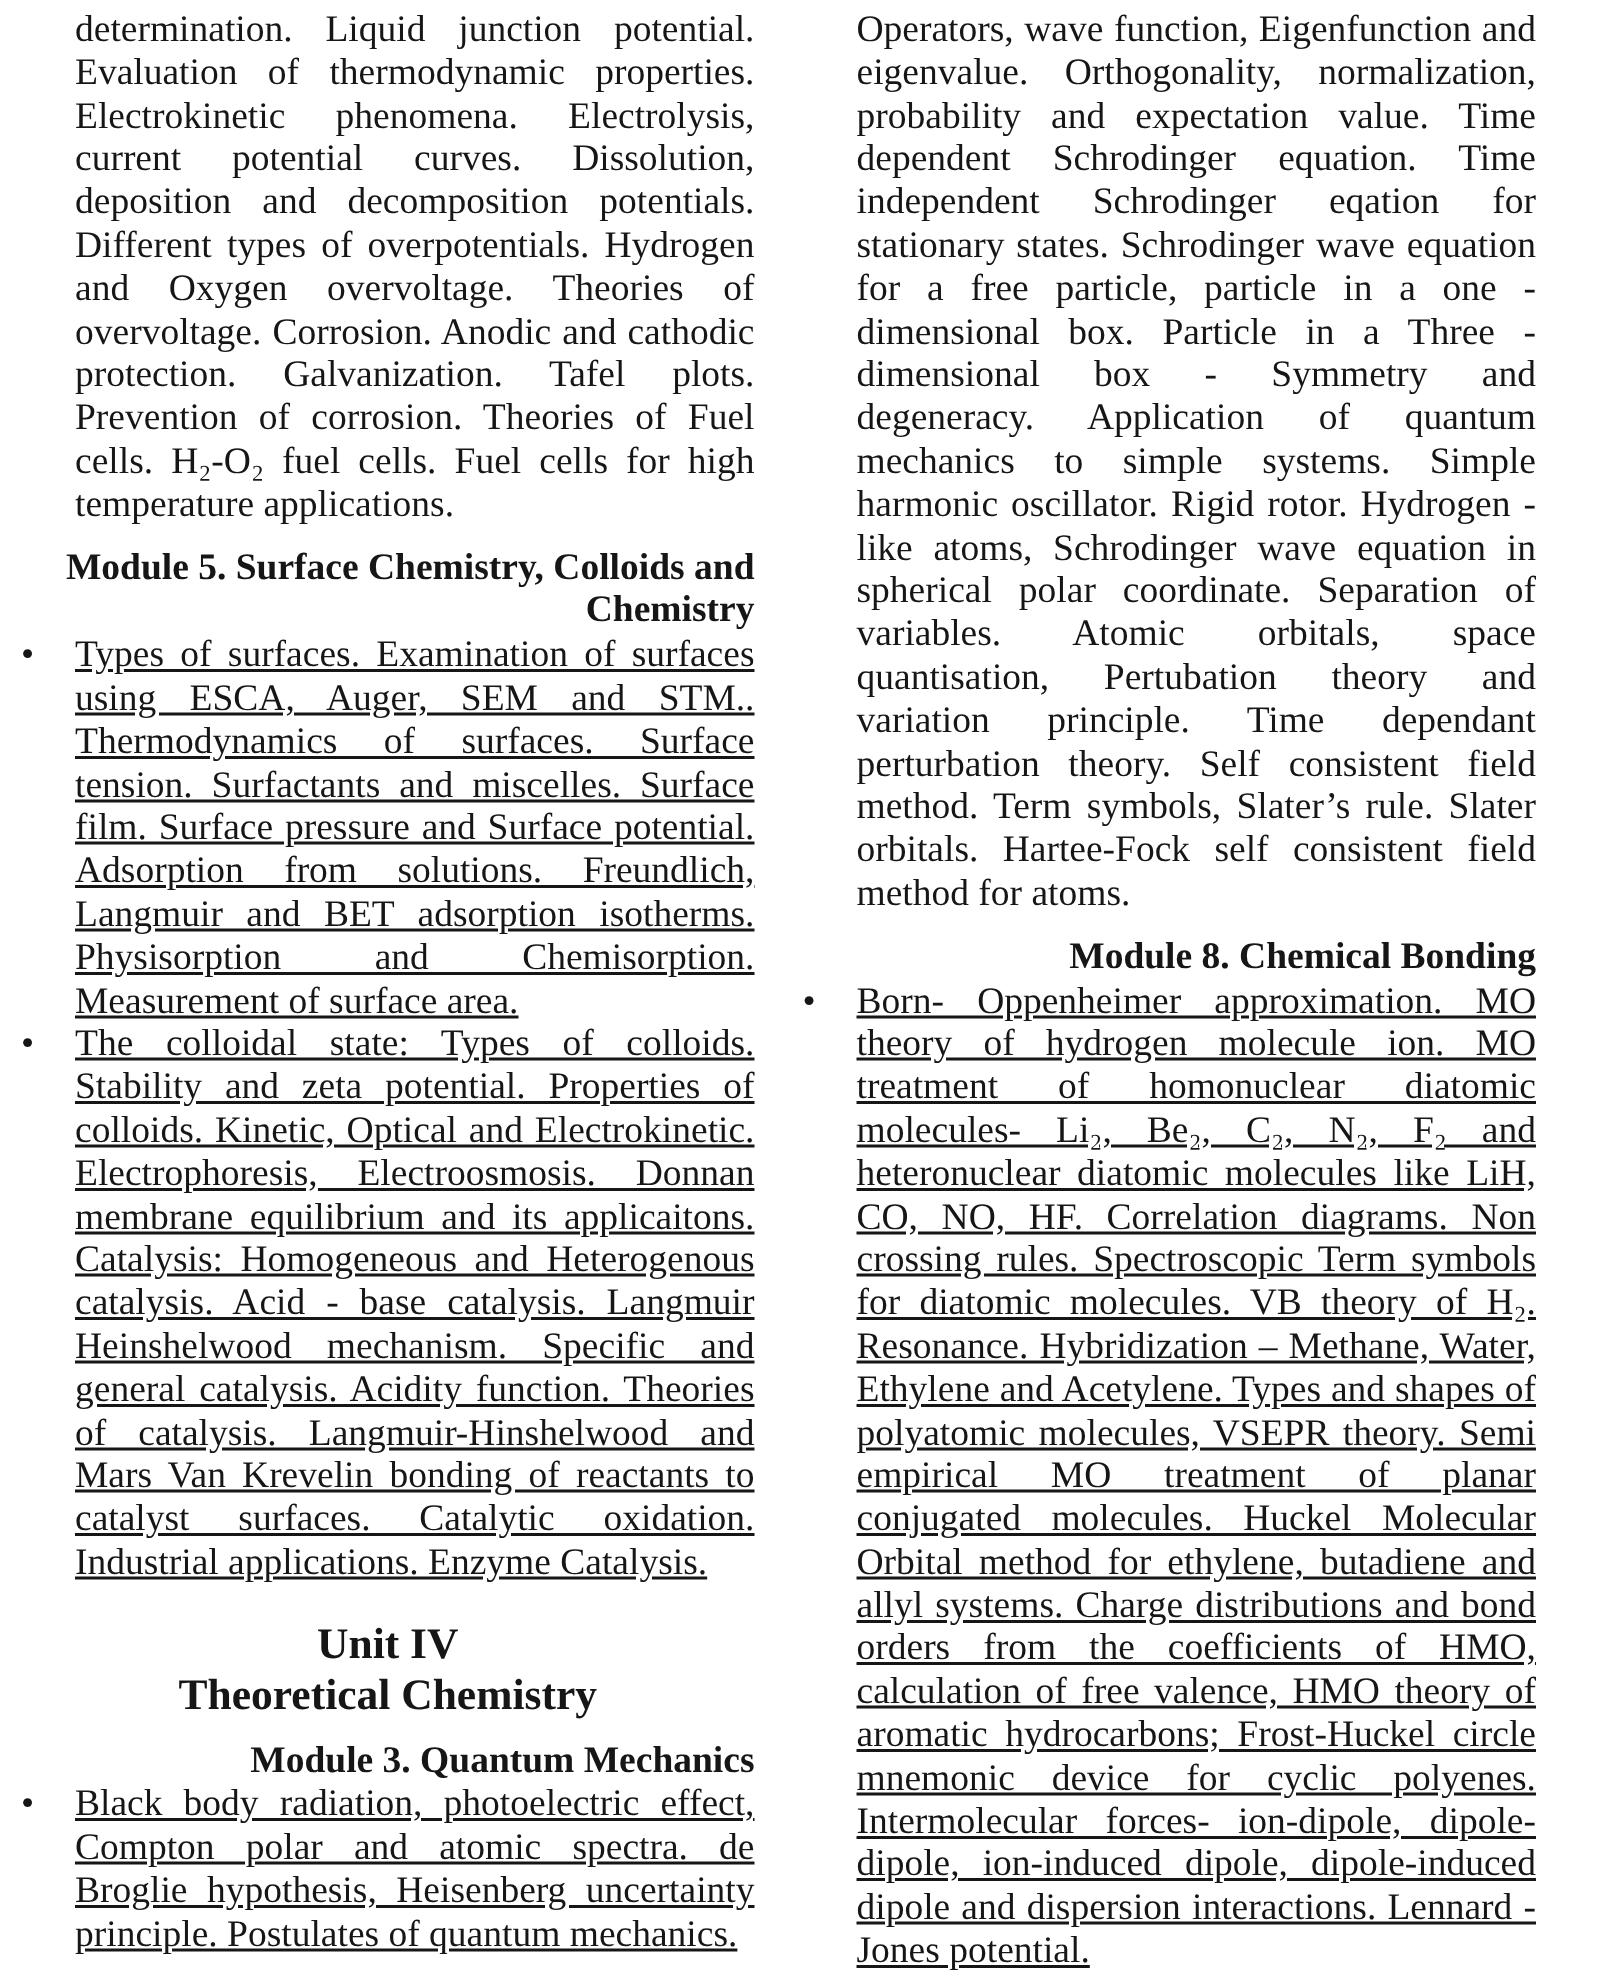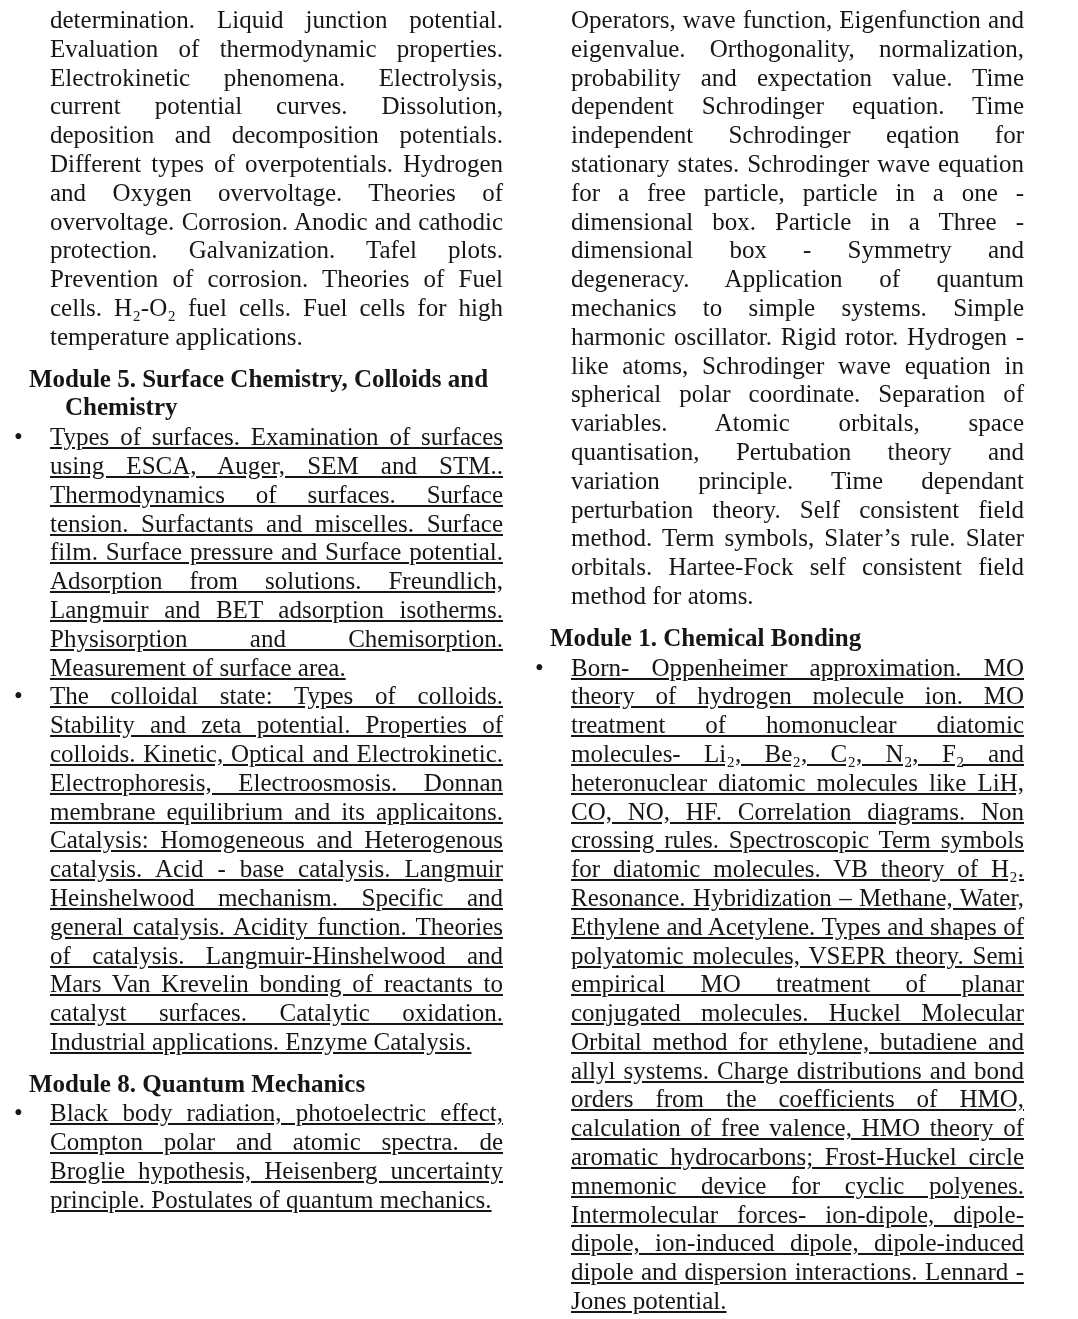--- a/index.html
+++ b/index.html
@@ -45,20 +45,21 @@
     margin: 0;
     text-decoration: underline;
   }
   h3.module-heading {
     font-size: 25px;
     line-height: 28.8px;
     font-weight: bold;
     margin: 13px 0 1px 15px;
     padding-left: 36px;
     text-indent: -36px;
+    text-align: right;
   }
   .unit-heading {
     text-align: center;
     font-weight: bold;
     font-size: 29px;
     line-height: 34px;
     margin: 22px 0 12px 0;
   }
 </style>
 </head>
@@ -75,35 +76,39 @@
     <div class="bullet-item">
       <span class="bullet-marker">•</span>
       <p class="bullet-text">Types of surfaces. Examination of surfaces using ESCA, Auger, SEM and STM.. Thermodynamics of surfaces. Surface tension. Surfactants and miscelles. Surface film. Surface pressure and Surface potential. Adsorption from solutions. Freundlich, Langmuir and BET adsorption isotherms. Physisorption and Chemisorption. Measurement of surface area.</p>
     </div>
 
     <div class="bullet-item">
       <span class="bullet-marker">•</span>
       <p class="bullet-text">The colloidal state: Types of colloids. Stability and zeta potential. Properties of colloids. Kinetic, Optical and Electrokinetic. Electrophoresis, Electroosmosis. Donnan membrane equilibrium and its applicaitons. Catalysis: Homogeneous and Heterogenous catalysis. Acid - base catalysis. Langmuir Heinshelwood mechanism. Specific and general catalysis. Acidity function. Theories of catalysis. Langmuir-Hinshelwood and Mars Van Krevelin bonding of reactants to catalyst surfaces. Catalytic oxidation. Industrial applications. Enzyme Catalysis.</p>
     </div>
 
+    <div class="unit-heading">
+      <div>Unit IV</div>
+      <div>Theoretical Chemistry</div>
+    </div>
 
-    <h3 class="module-heading">Module 8. Quantum Mechanics</h3>
+    <h3 class="module-heading">Module 3. Quantum Mechanics</h3>
 
     <div class="bullet-item">
       <span class="bullet-marker">•</span>
       <p class="bullet-text">Black body radiation, photoelectric effect, Compton polar and atomic spectra. de Broglie hypothesis, Heisenberg uncertainty principle. Postulates of quantum mechanics.</p>
     </div>
 
   </div>
 
   <div class="col">
 
     <p class="cont">Operators, wave function, Eigenfunction and eigenvalue. Orthogonality, normalization, probability and expectation value. Time dependent Schrodinger equation. Time independent Schrodinger eqation for stationary states. Schrodinger wave equation for a free particle, particle in a one - dimensional box. Particle in a Three - dimensional box - Symmetry and degeneracy. Application of quantum mechanics to simple systems. Simple harmonic oscillator. Rigid rotor. Hydrogen - like atoms, Schrodinger wave equation in spherical polar coordinate. Separation of variables. Atomic orbitals, space quantisation, Pertubation theory and variation principle. Time dependant perturbation theory. Self consistent field method. Term symbols, Slater’s rule. Slater orbitals. Hartee-Fock self consistent field method for atoms.</p>
 
-    <h3 class="module-heading">Module 1. Chemical Bonding</h3>
+    <h3 class="module-heading">Module 8. Chemical Bonding</h3>
 
     <div class="bullet-item">
       <span class="bullet-marker">•</span>
       <p class="bullet-text">Born- Oppenheimer approximation. MO theory of hydrogen molecule ion. MO treatment of homonuclear diatomic molecules- Li₂, Be₂, C₂, N₂, F₂ and heteronuclear diatomic molecules like LiH, CO, NO, HF. Correlation diagrams. Non crossing rules. Spectroscopic Term symbols for diatomic molecules. VB theory of H₂. Resonance. Hybridization – Methane, Water, Ethylene and Acetylene. Types and shapes of polyatomic molecules, VSEPR theory. Semi empirical MO treatment of planar conjugated molecules. Huckel Molecular Orbital method for ethylene, butadiene and allyl systems. Charge distributions and bond orders from the coefficients of HMO, calculation of free valence, HMO theory of aromatic hydrocarbons; Frost-Huckel circle mnemonic device for cyclic polyenes. Intermolecular forces- ion-dipole, dipole-dipole, ion-induced dipole, dipole-induced dipole and dispersion interactions. Lennard - Jones potential.</p>
     </div>
 
   </div>
 
 </div>
 

